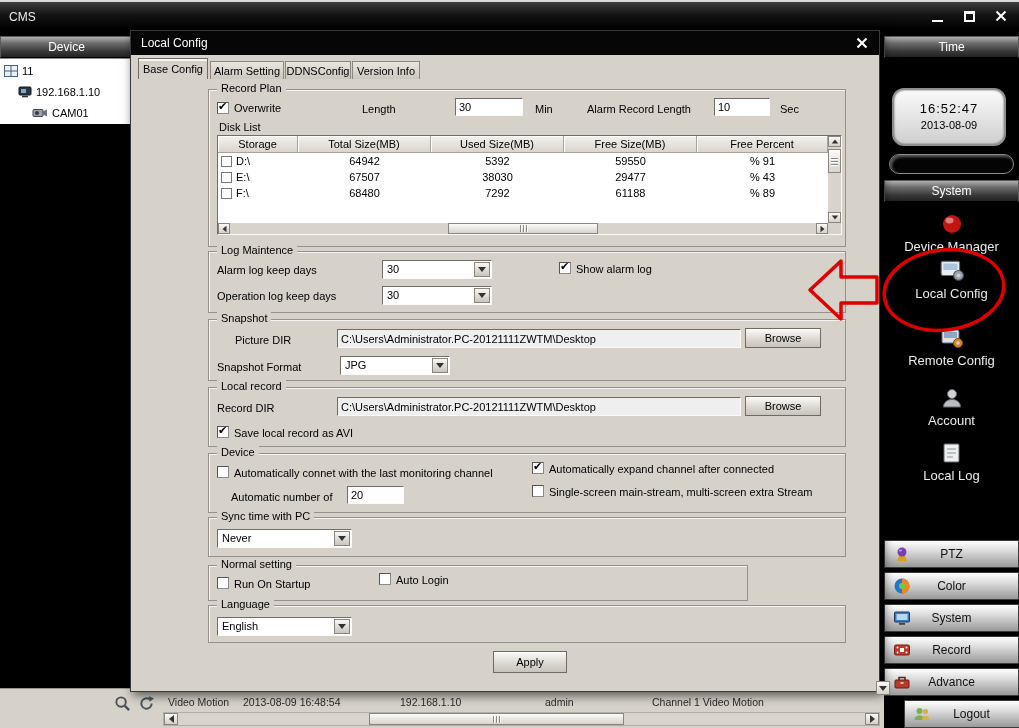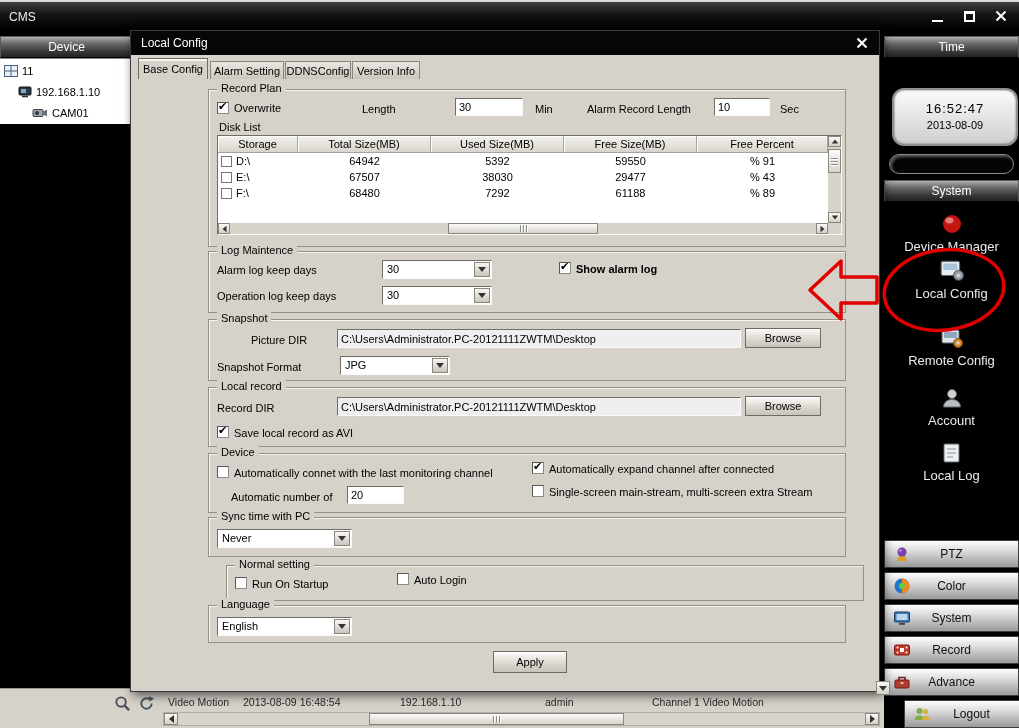--- a/index.html
+++ b/index.html
@@ -61,21 +61,21 @@
   .tri-u{width:0;height:0;border-left:4px solid transparent;border-right:4px solid transparent;border-bottom:5px solid #333;}
   .tri-l{width:0;height:0;border-top:4px solid transparent;border-bottom:4px solid transparent;border-right:5px solid #333;}
   .tri-r{width:0;height:0;border-top:4px solid transparent;border-bottom:4px solid transparent;border-left:5px solid #333;}
   
   .rp-item{position:absolute;left:0;width:135px;text-align:center;color:#eaeaea;}
   .rp-item .lab{font-size:13px;margin-top:1px;}
   .nav{position:absolute;left:0;width:135px;height:28px;display:flex;align-items:center;
     background:linear-gradient(180deg,#fff,#d4d4d4 45%,#a9a9a9 85%,#9a9a9a);border:1px solid #3c3c3c;}
   .nav .lab{width:100%;text-align:center;font-size:12px;color:#111;}
   .nav .ic{position:absolute;left:8px;width:18px;height:18px;}
-  .clock{position:absolute;left:8px;top:58px;width:126px;height:58px;border-radius:12px;border:2px solid #8f8f8f;
+  .clock{position:absolute;left:8px;top:58px;width:114px;height:58px;border-radius:12px;border:2px solid #8f8f8f;
     background:linear-gradient(#fafafa,#cfcfcf);box-shadow:inset 0 0 2px #555;text-align:center;}
   .pill{position:absolute;left:5px;top:124px;width:125px;height:20px;background:#040404;border:1px solid #8a8a8a;
     border-radius:10px;box-shadow:inset 2px 2px 3px rgba(255,255,255,.35);}
 </style>
 </head>
 <body>
 
 <div class="abs titlebar">
   <span class="win-title">CMS</span>
   <div class="win-controls">
@@ -274,33 +274,33 @@
   <div class="gb" style="left:77px;top:220px;width:638px;height:62px;">
     <span class="leg">Log Maintence</span>
     <span class="lb" style="left:8px;top:12px;">Alarm log keep days</span>
     <div class="combo" style="left:173px;top:8px;width:110px;">
       <span class="cval">30</span>
       <div class="dbtn">
           <div class="tri-d"></div>
         </div>
     </div>
     <div class="cb checked" style="left:350px;top:10px;"></div>
-    <span class="lb" style="left:367px;top:11px;font-weight:bold;">Show alarm log</span>
+    <span class="lb" style="left:367px;top:11px;">Show alarm log</span>
     <span class="lb" style="left:8px;top:38px;">Operation log keep days</span>
     <div class="combo" style="left:173px;top:34px;width:110px;">
       <span class="cval">30</span>
       <div class="dbtn">
           <div class="tri-d"></div>
         </div>
     </div>
   </div>
 
   <div class="gb" style="left:77px;top:288px;width:638px;height:62px;">
     <span class="leg">Snapshot</span>
-    <span class="lb" style="left:20px;top:14px;padding-left:22px;">Picture DIR</span>
+    <span class="lb" style="left:4px;top:14px;padding-left:22px;">Picture DIR</span>
     <input class="ti" style="left: 128px; top: 9px; width: 404px; height: 19px; background: rgb(239, 239, 239);" value="C:\Users\Administrator.PC-20121111ZWTM\Desktop">
     <div class="b3" style="left:536px;top:8px;width:76px;height:20px;">
         <span>Browse</span>
       </div>
     <span class="lb" style="left:8px;top:41px;">Snapshot Format</span>
     <div class="combo" style="left:131px;top:36px;width:110px;">
       <span class="cval">JPG</span>
       <div class="dbtn">
           <div class="tri-d"></div>
         </div>
@@ -333,21 +333,21 @@
   <div class="gb" style="left:77px;top:486px;width:638px;height:40px;">
     <span class="leg">Sync time with PC</span>
     <div class="combo" style="left:8px;top:11px;width:135px;">
       <span class="cval">Never</span>
       <div class="dbtn">
           <div class="tri-d"></div>
         </div>
     </div>
   </div>
 
-  <div class="gb" style="left:95px;top:534px;width:638px;height:36px;">
+  <div class="gb" style="left:77px;top:534px;width:540px;height:36px;">
     <span class="leg">Normal setting</span>
     <div class="cb" style="left:8px;top:11px;"></div>
     <span class="lb" style="left:25px;top:12px;">Run On Startup</span>
     <div class="cb" style="left:170px;top:7px;"></div>
     <span class="lb" style="left:187px;top:8px;">Auto Login</span>
   </div>
 
   <div class="gb" style="left:77px;top:574px;width:638px;height:38px;">
     <span class="leg">Language</span>
     <div class="combo" style="left:8px;top:11px;width:135px;">

